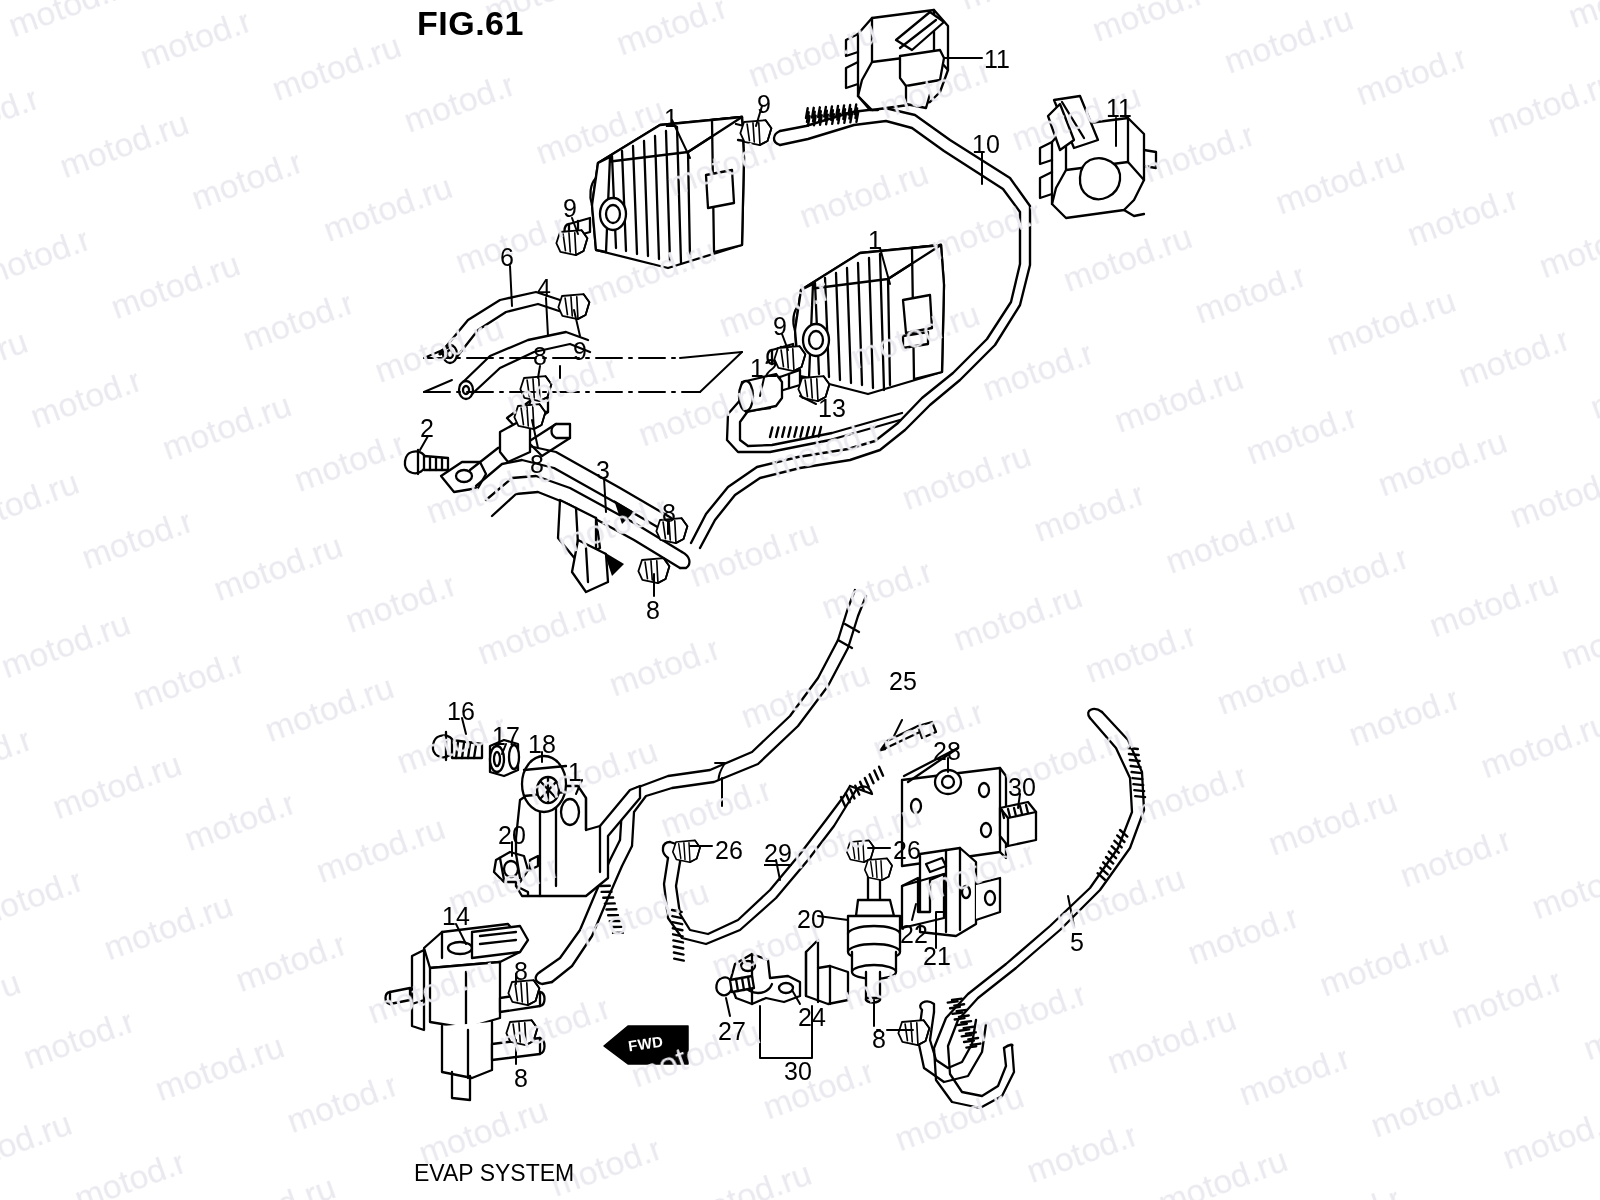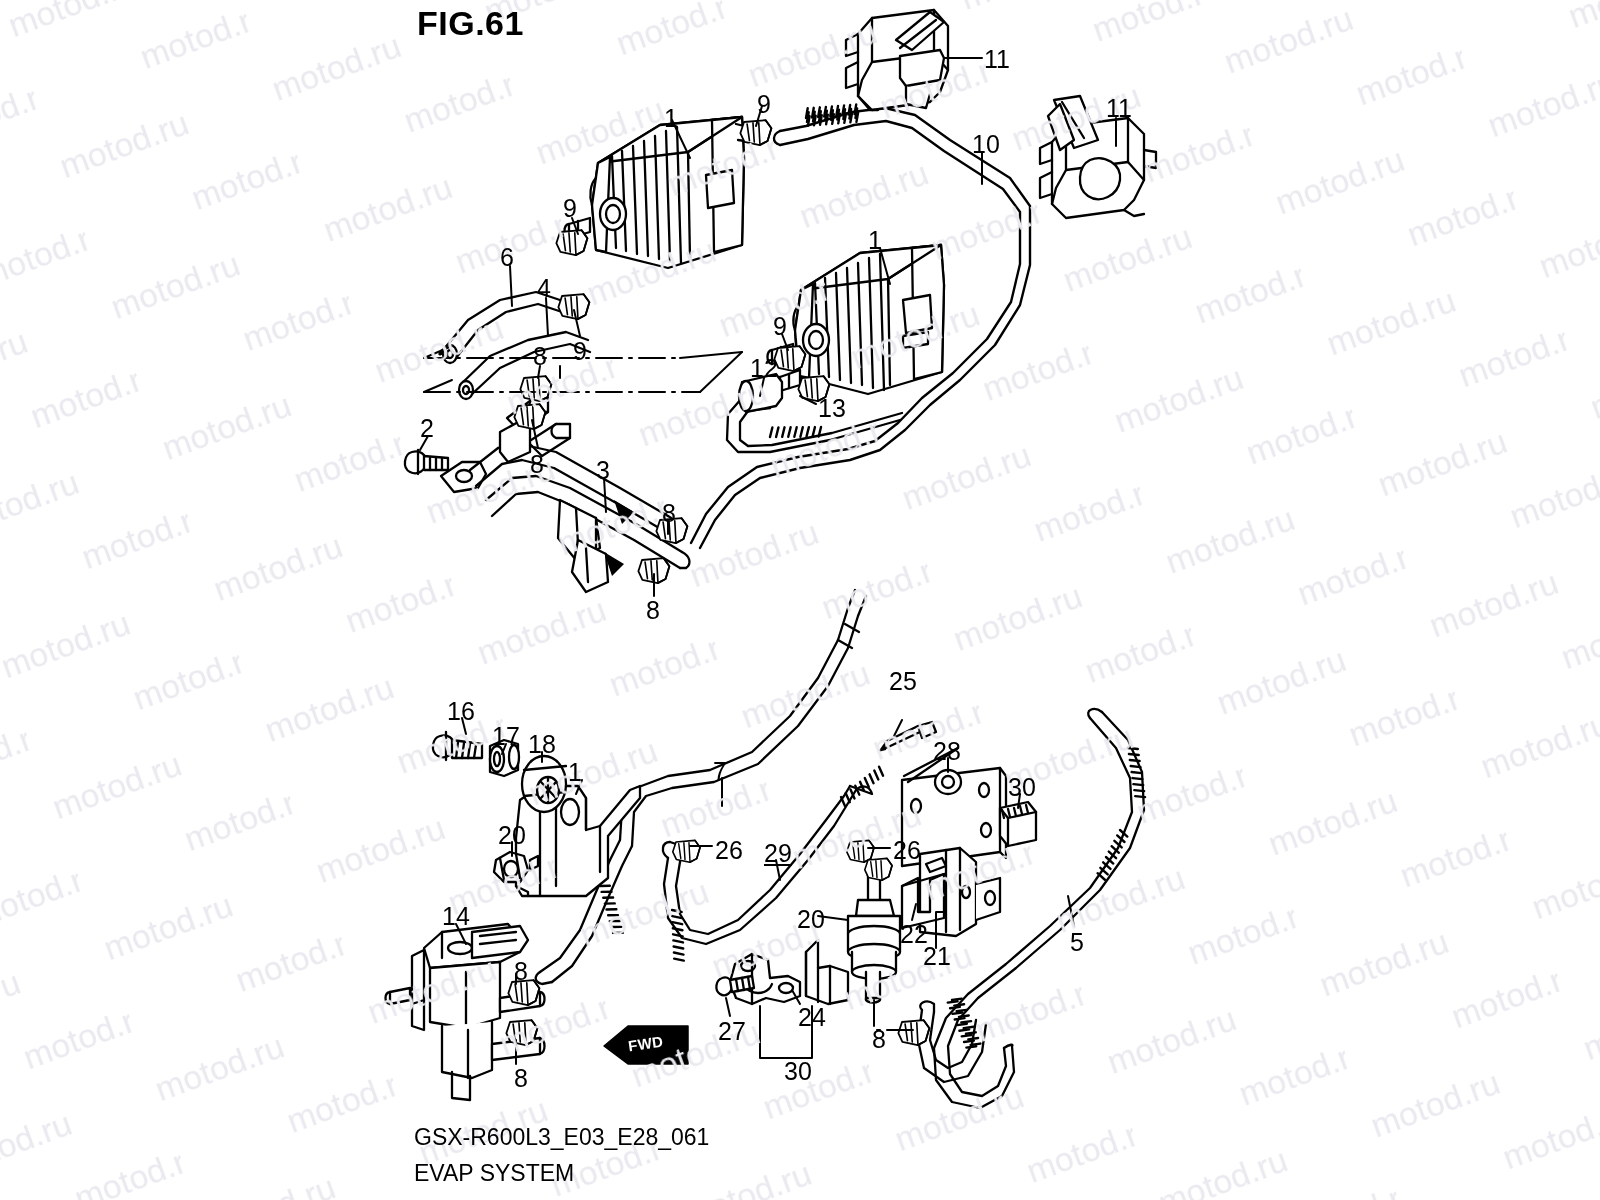--- a/index.html
+++ b/index.html
@@ -637,21 +637,20 @@
         </pattern>
       </defs>
       <rect x="-200" y="-200" width="2200" height="1800" fill="url(#wmPat)"></rect>
     </svg>
   </div>
 
   <div id="labels">
 
     <div class="title" style="left:417px;top:4px;">FIG.61</div>
 
-    <div class="caption" style="left:414px;top:1124px;">GSX-R600L3_E03_E28_061</div>
     <div class="caption" style="left:414px;top:1160px;">EVAP SYSTEM</div>
 
     <div class="fwdtext" style="left:628px;top:1035px;">FWD</div>
 
     <div class="lbl" style="left:664px;top:106px;">1</div>
     <div class="lbl" style="left:757px;top:92px;">9</div>
     <div class="lbl" style="left:984px;top:47px;">11</div>
     <div class="lbl" style="left:1106px;top:96px;">11</div>
     <div class="lbl" style="left:972px;top:132px;">10</div>
     <div class="lbl" style="left:563px;top:196px;">9</div>

